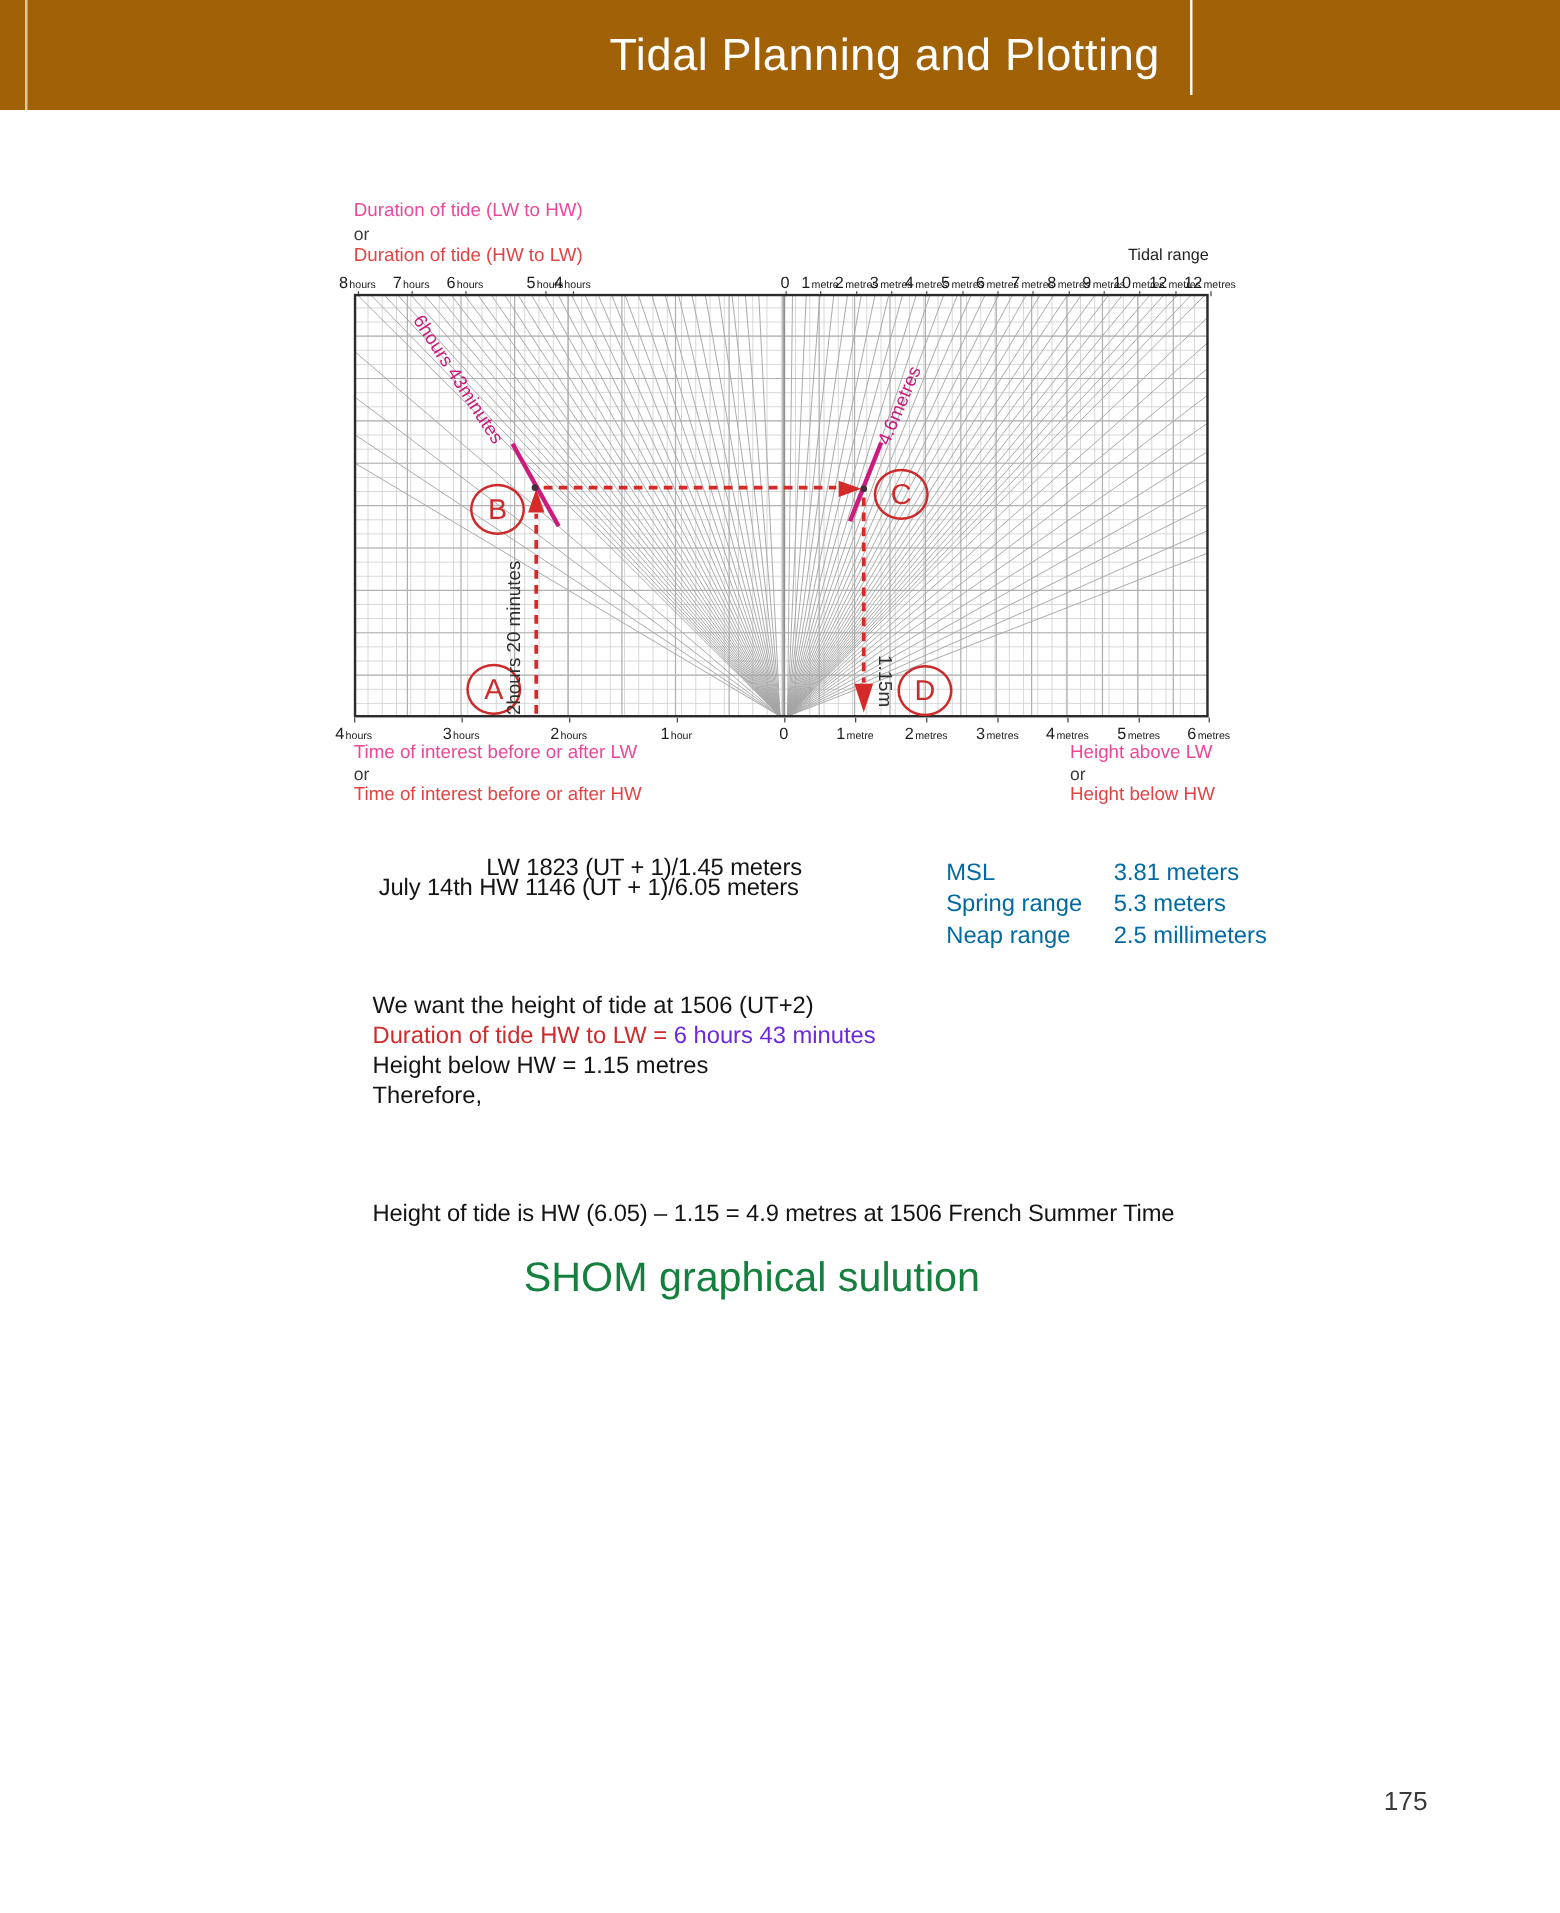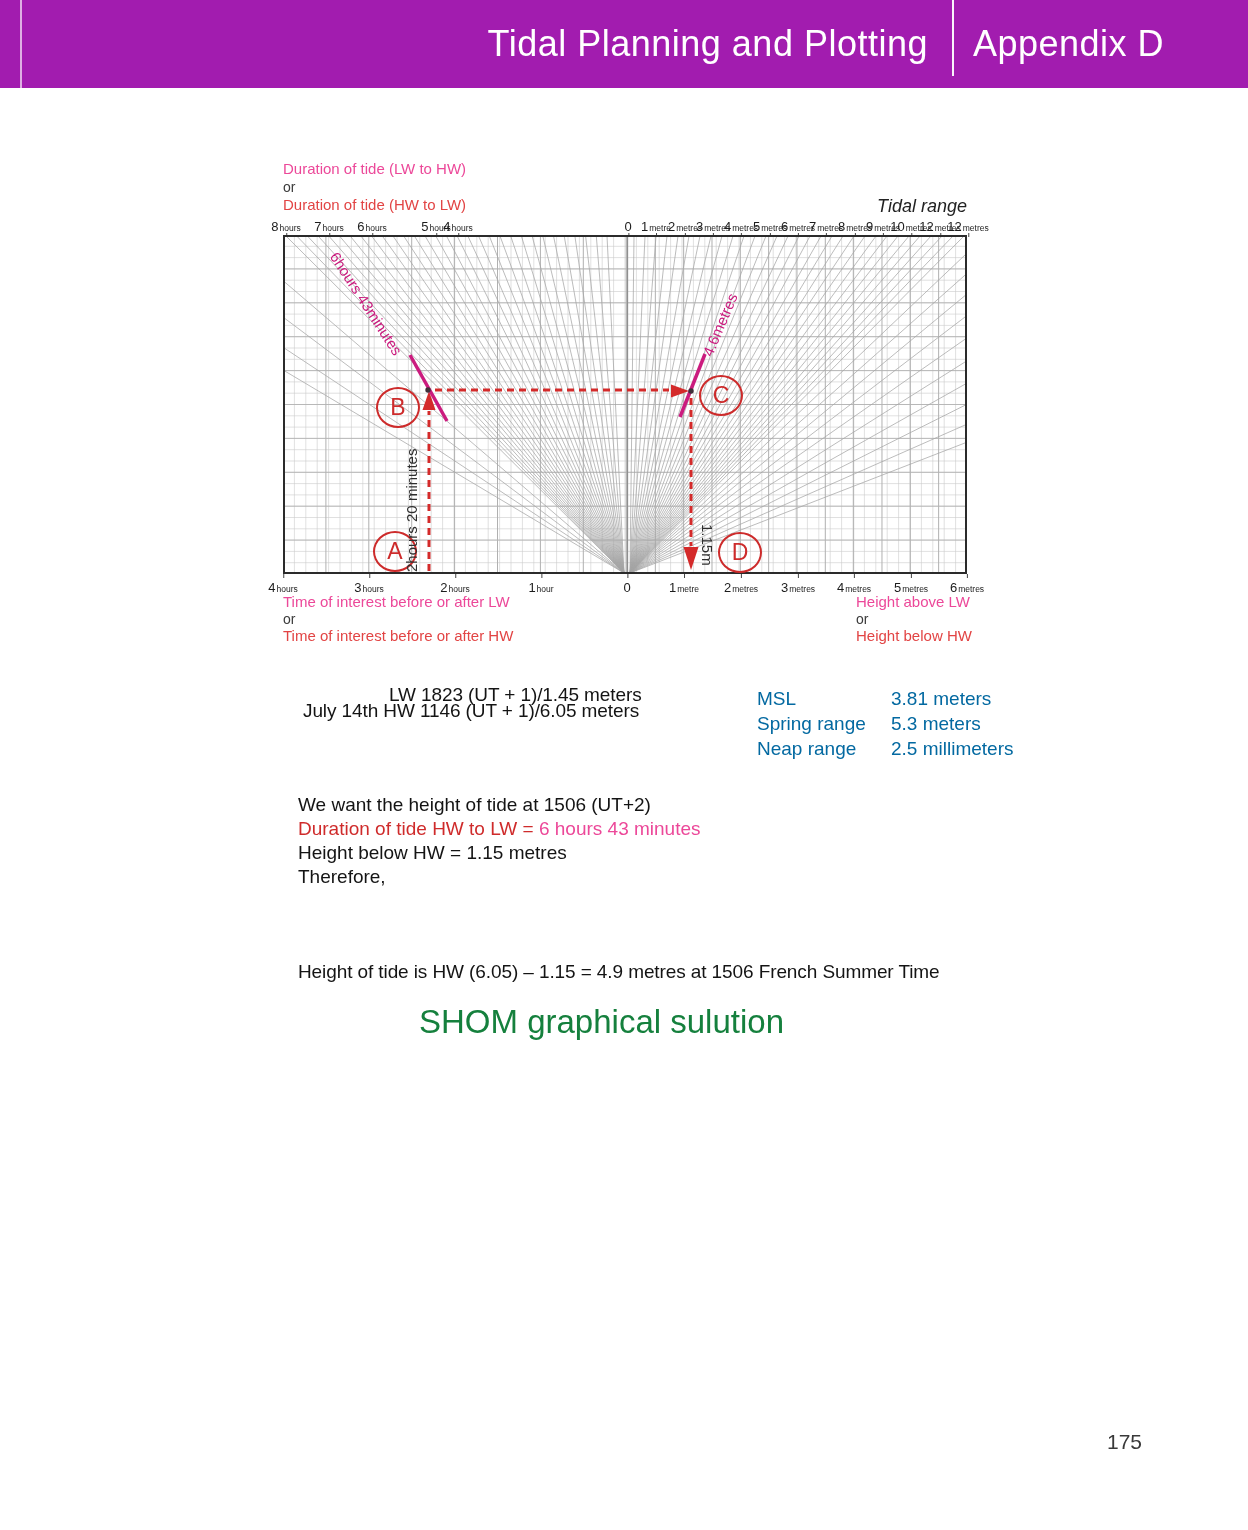--- a/index.html
+++ b/index.html
@@ -1,34 +1,34 @@
 <!DOCTYPE html>
 <html><head>
 <meta charset="utf-8">
 <style>
   html,body{margin:0;padding:0;background:#ffffff;}
   .page{position:relative;width:1248px;height:1530px;background:#fff;overflow:hidden;
         font-family:"Liberation Sans", sans-serif;color:#151515;}
 
   
-  .header{position:absolute;left:0;top:0;width:1248px;height:88px;background:#a21caf;}
+  .header{position:absolute;left:0;top:0;width:1248px;height:88px;background:#a16207;}
   .header-accent{position:absolute;left:20px;top:0;width:2px;height:88px;background:rgba(255,255,255,.65);}
   .header-sep{position:absolute;left:952px;top:0;width:2px;height:76px;background:rgba(255,255,255,.95);}
   .hdr-text{position:absolute;top:0;height:88px;display:flex;align-items:center;
             color:#fff;font-size:36px;font-weight:200;letter-spacing:.5px;white-space:nowrap;}
   .hdr-title{right:320px;}
   .hdr-appendix{left:973px;}
 
   
   .lbl{position:absolute;white-space:nowrap;}
   .blue{color:#ec4899;}
   .red{color:#e24444;}
   .or{color:#3a3a3a;font-size:14px;}
   .axis-title{font-size:15px;}
-  .tidal-range{font-size:18px;color:#222;font-style:italic;}
+  .tidal-range{font-size:13px;color:#222;}
 
   
   .ticks-row{position:absolute;left:0;width:1248px;height:17px;}
   .tick{position:absolute;transform:translateX(-50%);white-space:nowrap;color:#1c1c1c;height:16px;}
   .tick b{font-weight:400;font-size:13px;}
   .tick i{font-style:normal;font-size:8.5px;margin-left:1px;}
   .ticks-top .tick::after{content:'';position:absolute;left:50%;top:16px;width:1px;height:4px;background:#444;}
   .ticks-bottom .tick::before{content:'';position:absolute;left:50%;top:-4px;width:1px;height:4px;background:#444;}
 
   
@@ -40,34 +40,33 @@
   .rot-label{position:absolute;white-space:nowrap;font-size:15px;transform-origin:0 0;}
   .magenta{color:#ca1a7d;}
   .gray-ann{color:#2e2e2e;}
 
   
   .txt{position:absolute;font-size:19px;color:#141414;white-space:nowrap;letter-spacing:-0.1px;}
   .msl-grid{position:absolute;left:757px;top:686px;display:grid;grid-template-columns:134px auto;
             font-size:19px;line-height:25px;color:#0369a1;}
   .calc{position:absolute;left:298px;top:793px;font-size:19px;line-height:24px;color:#141414;white-space:nowrap;}
   .calc .r1{color:#cf2b2b;}
-  .calc .r2{color:#ec4899;}
+  .calc .r2{color:#6d28d9;}
   .caption{position:absolute;left:419px;top:1003px;font-size:33px;color:#15803d;}
   .pagenum{position:absolute;left:1107px;top:1430px;font-size:21px;color:#3a3a3a;}
 </style>
 </head>
 <body>
 
 <div class="page">
 
   <div class="header">
     <div class="header-accent"></div>
     <div class="hdr-text hdr-title">Tidal Planning and Plotting</div>
     <div class="header-sep"></div>
-    <div class="hdr-text hdr-appendix">Appendix D</div>
   </div>
 
   <div class="lbl axis-title blue" style="left:283px;top:160px;">Duration of tide (LW to HW)</div>
   <div class="lbl or" style="left:283px;top:179px;">or</div>
   <div class="lbl axis-title red" style="left:283px;top:196px;">Duration of tide (HW to LW)</div>
   <div class="lbl tidal-range" style="left:867px;top:196px;width:100px;text-align:right;">Tidal range</div>
 
   <div class="ticks-row ticks-top" style="top:217px;">
       <span class="tick" style="left: 286px;"><b>8</b><i>hours</i></span>
       <span class="tick" style="left: 329px;"><b>7</b><i>hours</i></span>

